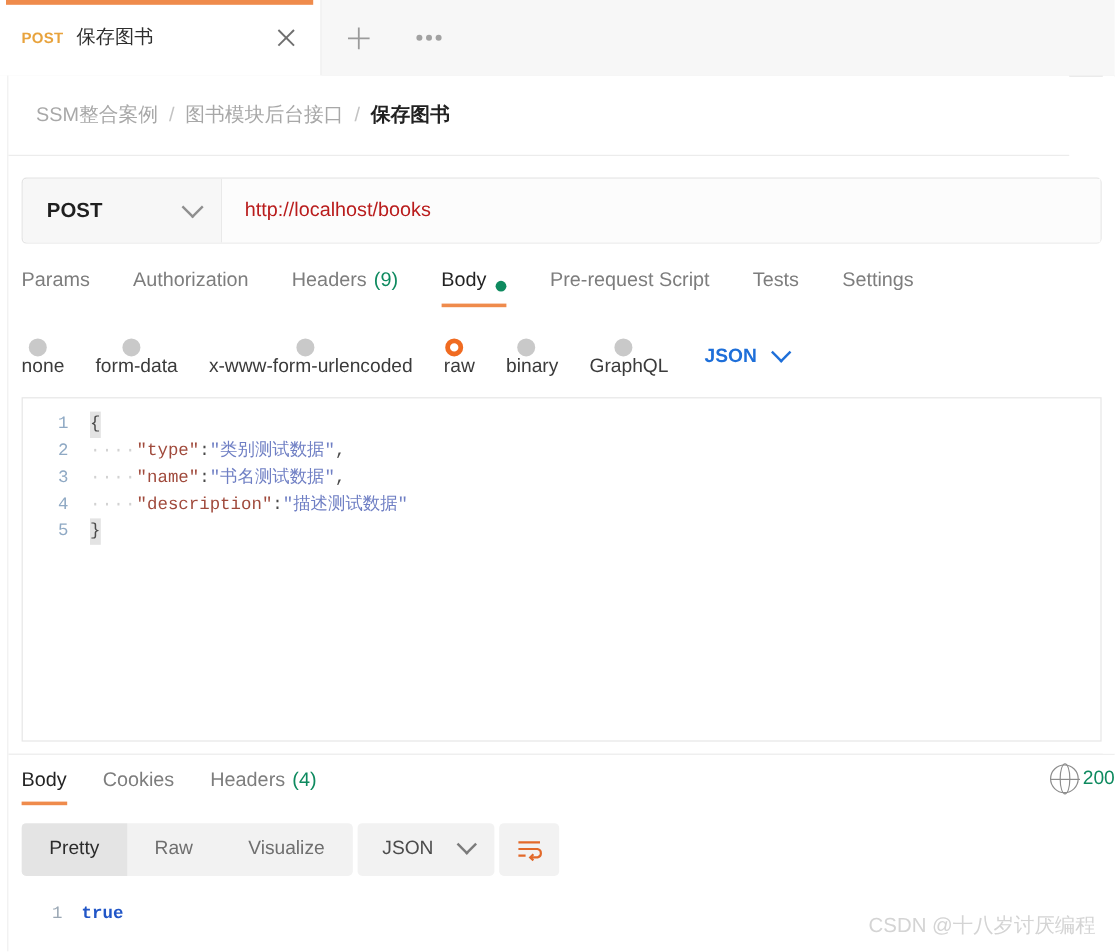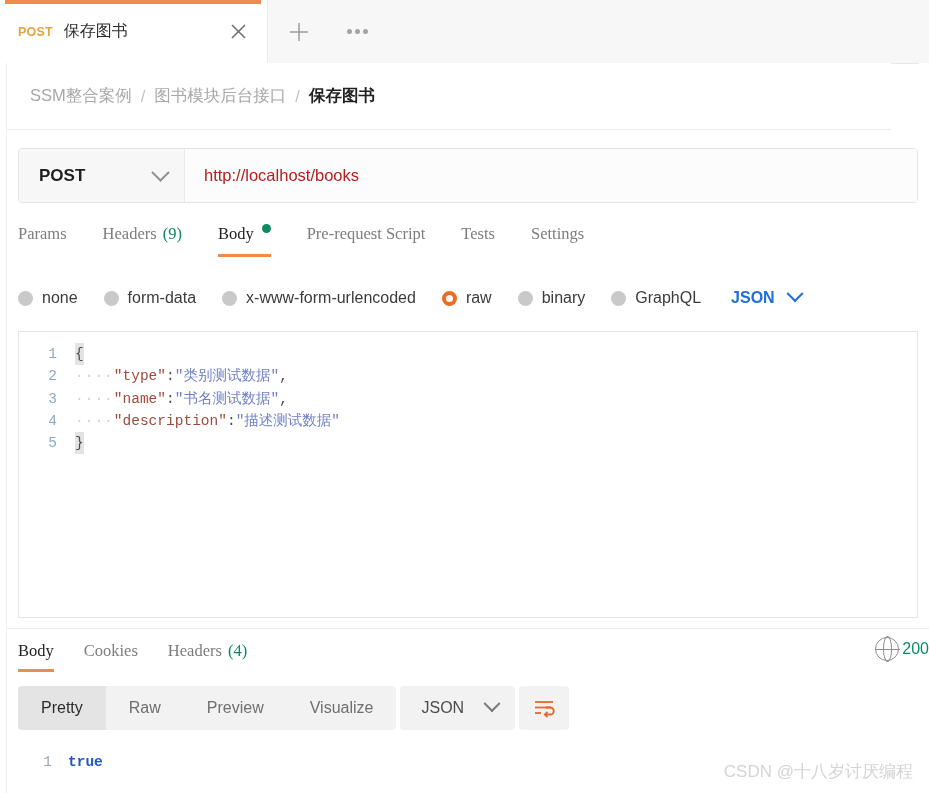--- a/index.html
+++ b/index.html
@@ -167,22 +167,21 @@
   }
   .rtab {
     position: relative;
     font-size: 16.5px;
     color: #7d7d7d;
     padding: 2px 0 13px;
     margin-right: 36px;
     white-space: nowrap;
     cursor: pointer;
     display: flex;
-    align-items: flex-start;
-    font-family: Liberation Serif, serif;
+    align-items: flex-end;
   }
   .rtab.active { color: #232323; }
   .rtab.active::after {
     content: "";
     position: absolute;
     left: 0; right: 0; bottom: 0;
     height: 3px;
     background: #ef8b4c;
   }
   .rtab .count { color: #0e8a5f; margin-left: 6px; }
@@ -202,20 +201,21 @@
     align-items: center;
   }
   .radio {
     display: flex;
     align-items: center;
     margin-right: 26px;
     font-size: 16px;
     color: #3b3b3b;
     cursor: pointer;
     white-space: nowrap;
+    flex-direction: column;
   }
   .radio .dot {
     width: 15px; height: 15px;
     border-radius: 50%;
     background: #c9c9c9;
     margin-right: 9px;
     display: inline-block;
     box-sizing: border-box;
   }
   .radio.sel .dot {
@@ -470,20 +470,23 @@
     <div class="method-box">
       <span class="method-name">POST</span>
       <span class="chev"></span>
     </div>
     <div class="url-input">http://localhost/books</div>
   </div>
 
   <div class="reqtabs">
     <div class="rtab">
       <span>Params</span>
+    </div>
+    <div class="rtab">
+      <span>Authorization</span>
     </div>
     <div class="rtab">
       <span>Headers</span>
       <span class="count">(9)</span>
     </div>
     <div class="rtab active">
       <span>Body</span>
       <span class="greendot"></span>
     </div>
     <div class="rtab">
@@ -579,21 +582,20 @@
     <div class="resp-right">
       <span class="globe"></span>
       <span class="status-code">200</span>
     </div>
   </div>
 
   <div class="resp-toolbar">
     <div class="seg">
       <div class="segbtn sel">Pretty</div>
       <div class="segbtn">Raw</div>
-      <div class="segbtn">Preview</div>
       <div class="segbtn">Visualize</div>
     </div>
     <div class="json-select">
       <span>JSON</span>
       <span class="chev3"></span>
     </div>
     <div class="wrapbtn">
       <svg width="24" height="20" viewBox="0 0 24 20" aria-hidden="true">
         <line x1="3" y1="4" x2="21" y2="4" stroke="#e2692a" stroke-width="1.8"></line>
         <line x1="3" y1="9.5" x2="19" y2="9.5" stroke="#e2692a" stroke-width="1.8"></line>

